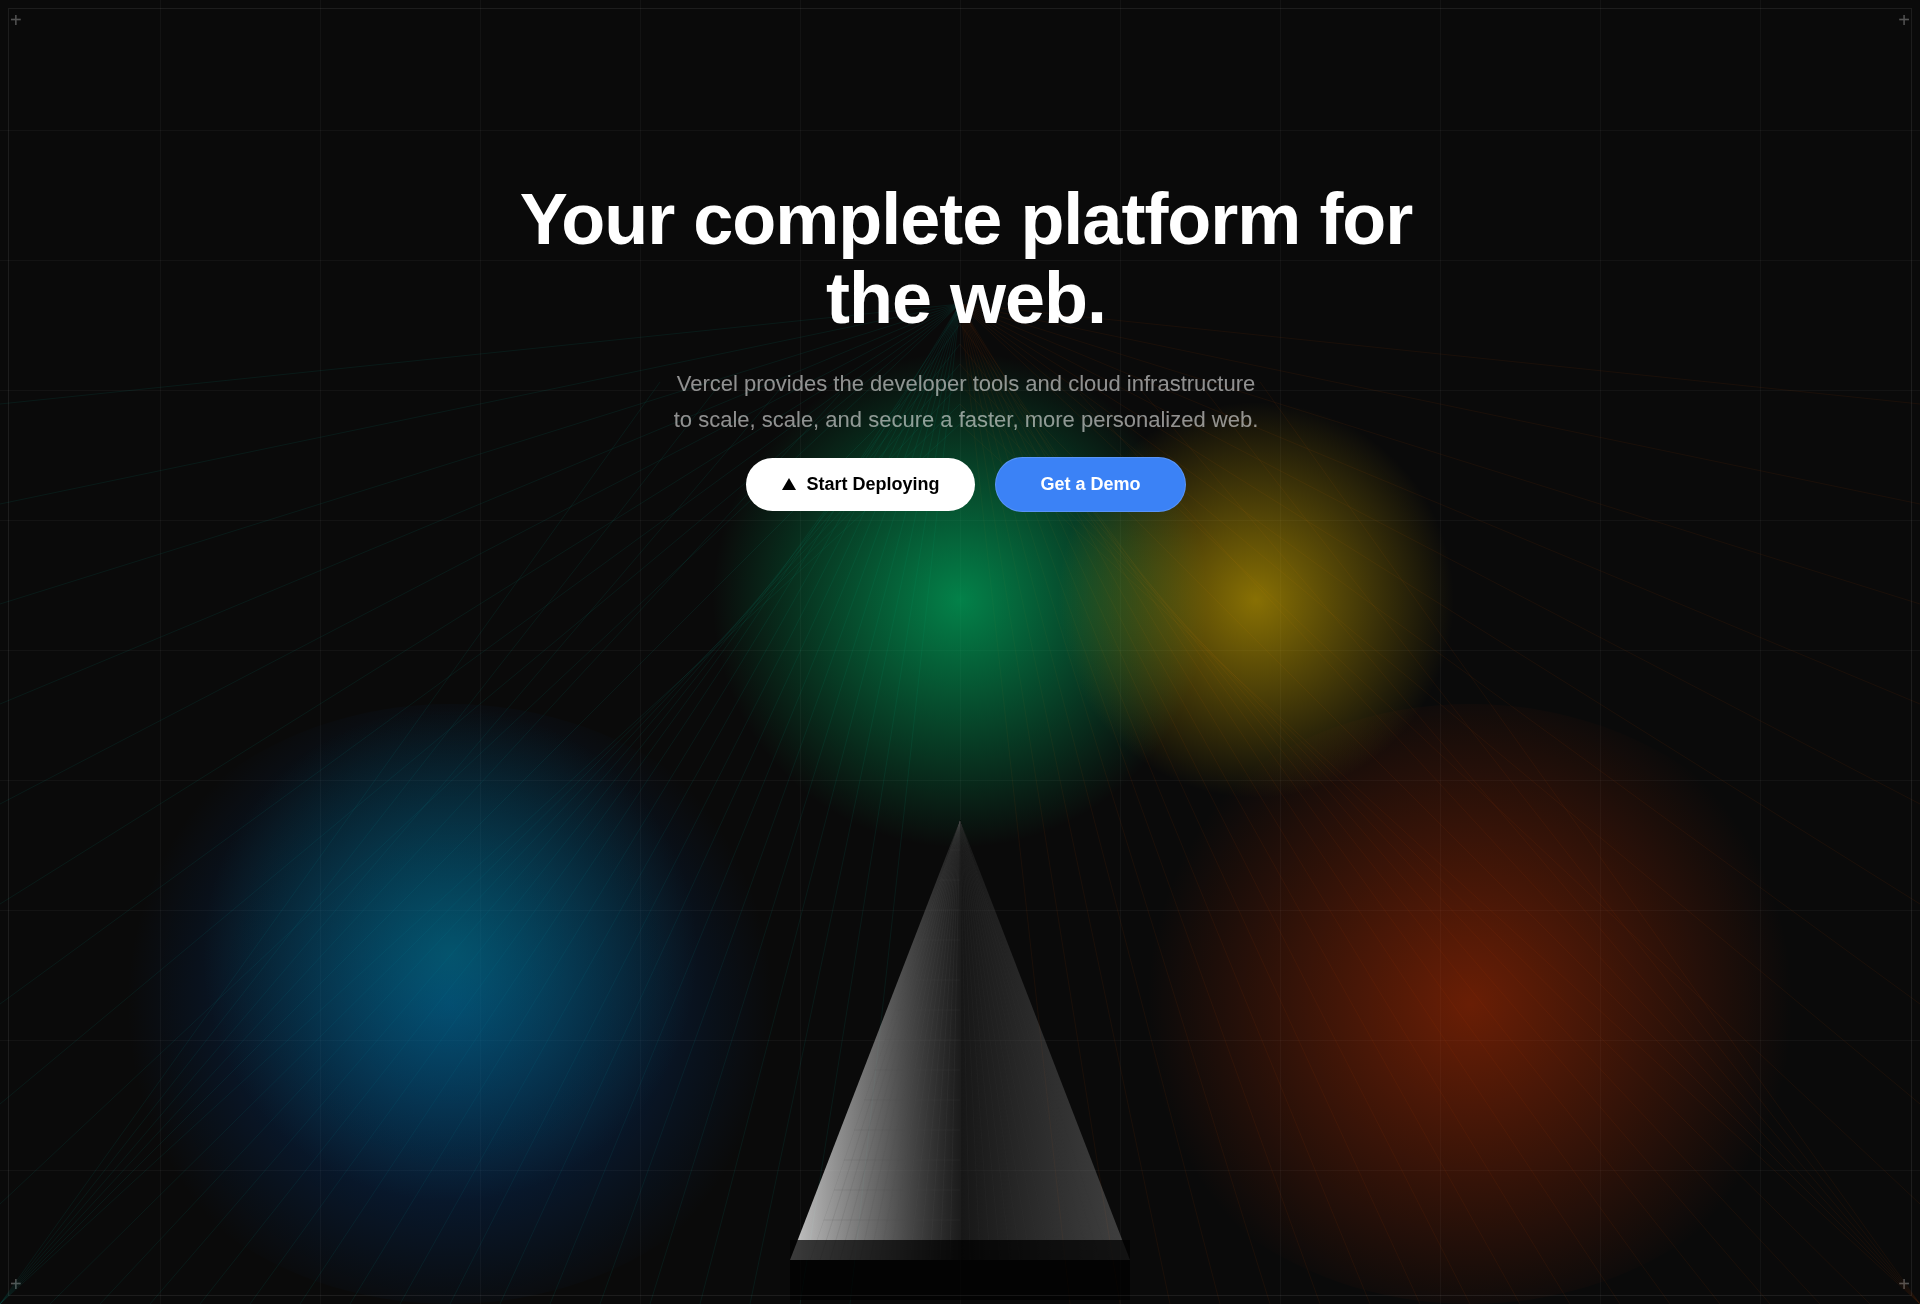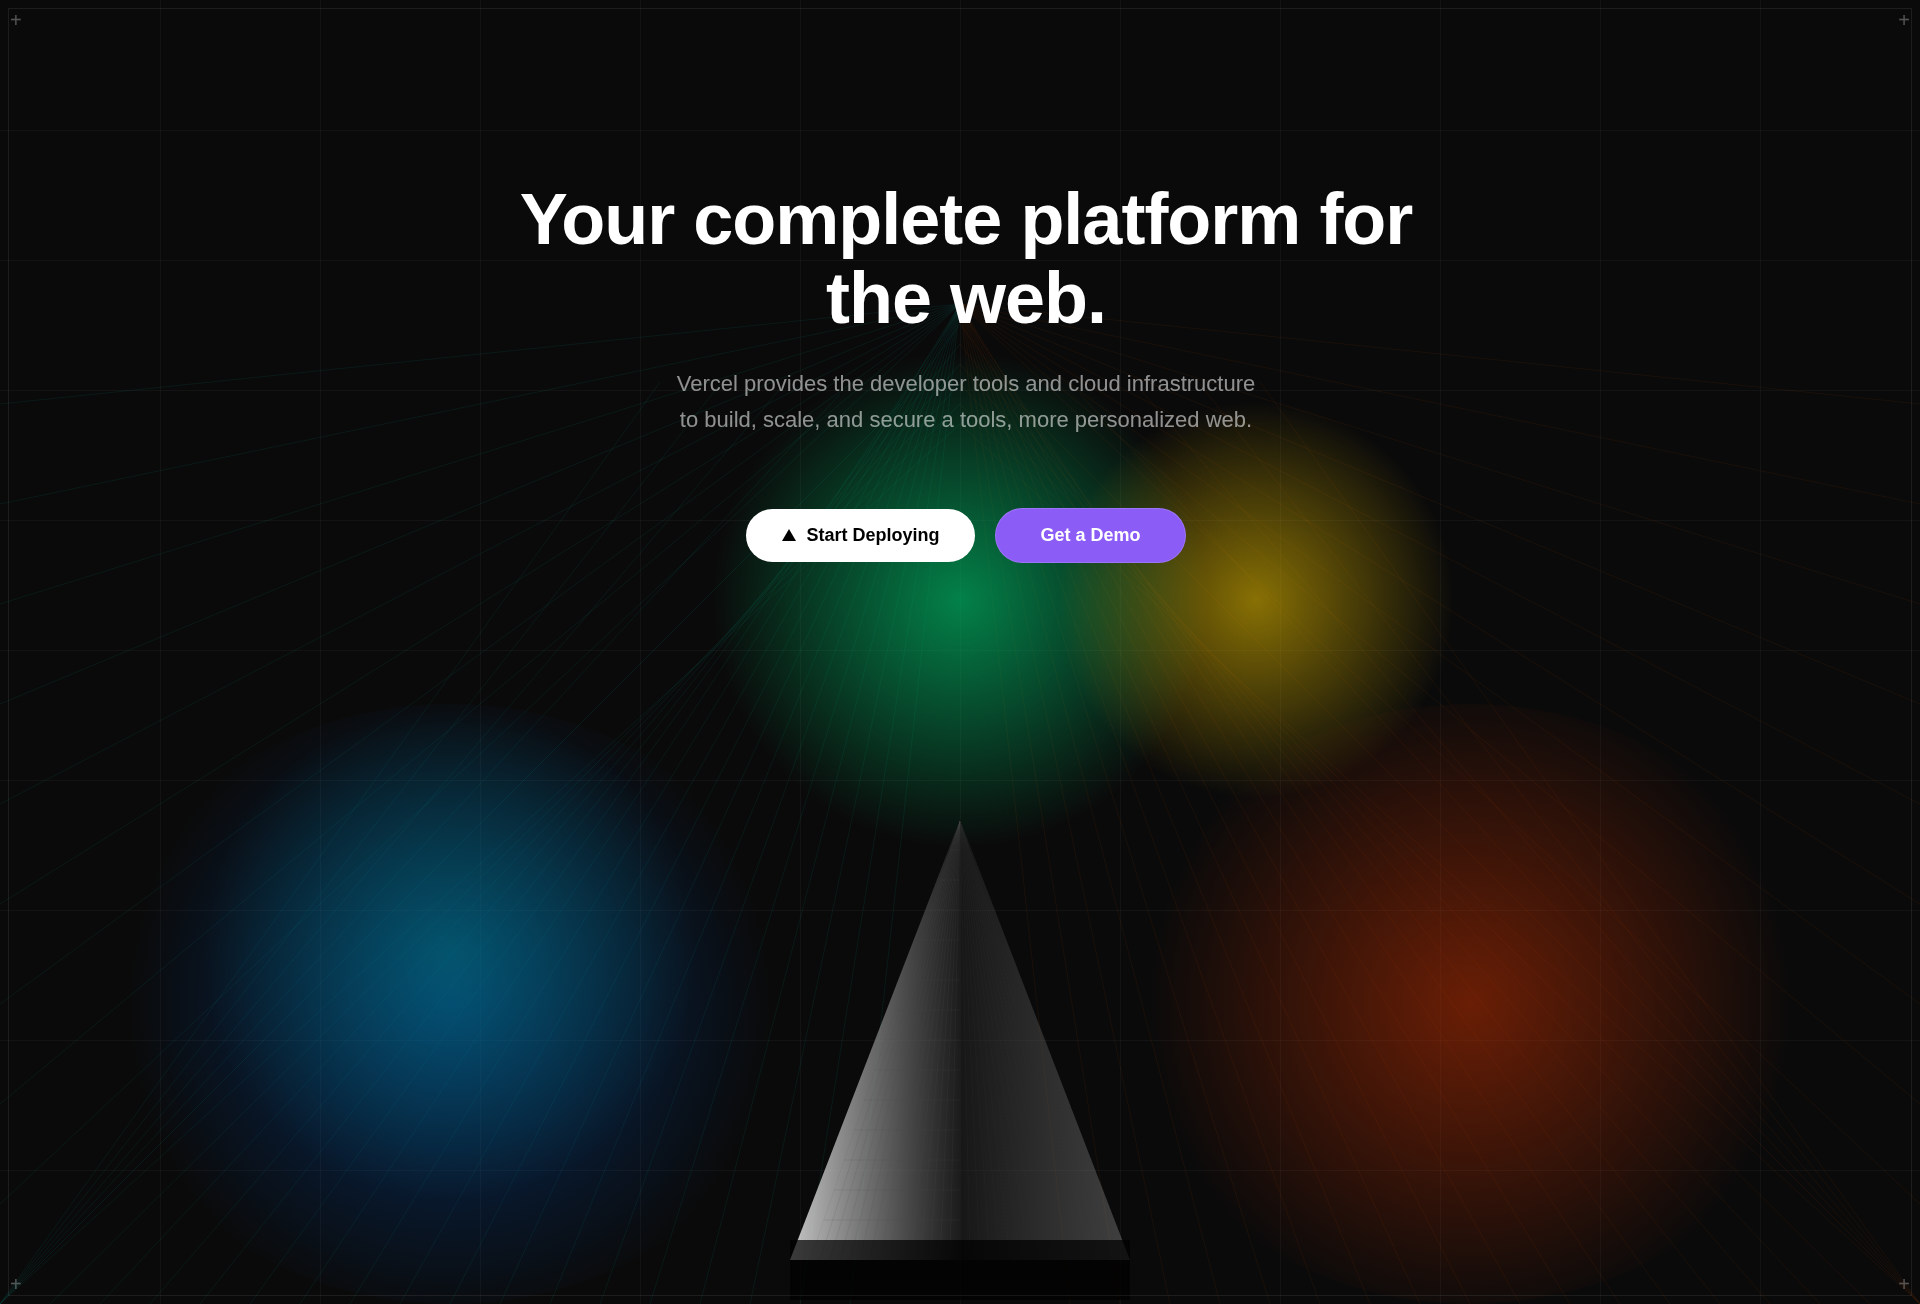--- a/index.html
+++ b/index.html
@@ -152,21 +152,21 @@
       max-width: 900px;
       margin-bottom: 28px;
       letter-spacing: -1px;
     }
 
     .hero-subtitle {
       font-size: 22px;
       color: rgba(255,255,255,0.55);
       line-height: 1.6;
       max-width: 660px;
-      margin-bottom: 71px;
+      margin-bottom: 20px;
       font-weight: 400;
     }
 
     .cta-buttons {
       display: flex;
       gap: 20px;
       align-items: center;
     }
 
     .btn-deploy {
@@ -191,21 +191,21 @@
       border-right: 7px solid transparent;
       border-bottom: 12px solid #000000;
       display: inline-block;
     }
 
     .btn-demo {
       display: flex;
       align-items: center;
       gap: 10px;
       padding: 16px 44px;
-      background: #8b5cf6;
+      background: #3b82f6;
       color: #ffffff;
       border: 1px solid rgba(255,255,255,0.15);
       border-radius: 100px;
       font-size: 18px;
       font-weight: 600;
       cursor: pointer;
       text-decoration: none;
     }
 
     
@@ -435,21 +435,21 @@
 
     <rect x="80" y="460" width="340" height="60" fill="rgba(0,0,0,0.7)"></rect>
   </svg>
 </div>
 
 <div class="hero">
   <h1 class="hero-title">Your complete platform for the web.</h1>
 
   <p class="hero-subtitle">
     <span>Vercel provides the developer tools and cloud infrastructure</span><br>
-    <span>to build, scale, and secure a tools, more personalized web.</span>
+    <span>to scale, scale, and secure a faster, more personalized web.</span>
   </p>
 
   <div class="cta-buttons">
     <button class="btn-deploy">
       <span class="btn-triangle-icon"></span>
       <span>Start Deploying</span>
     </button>
 
     <button class="btn-demo">
       <span>Get a Demo</span>

